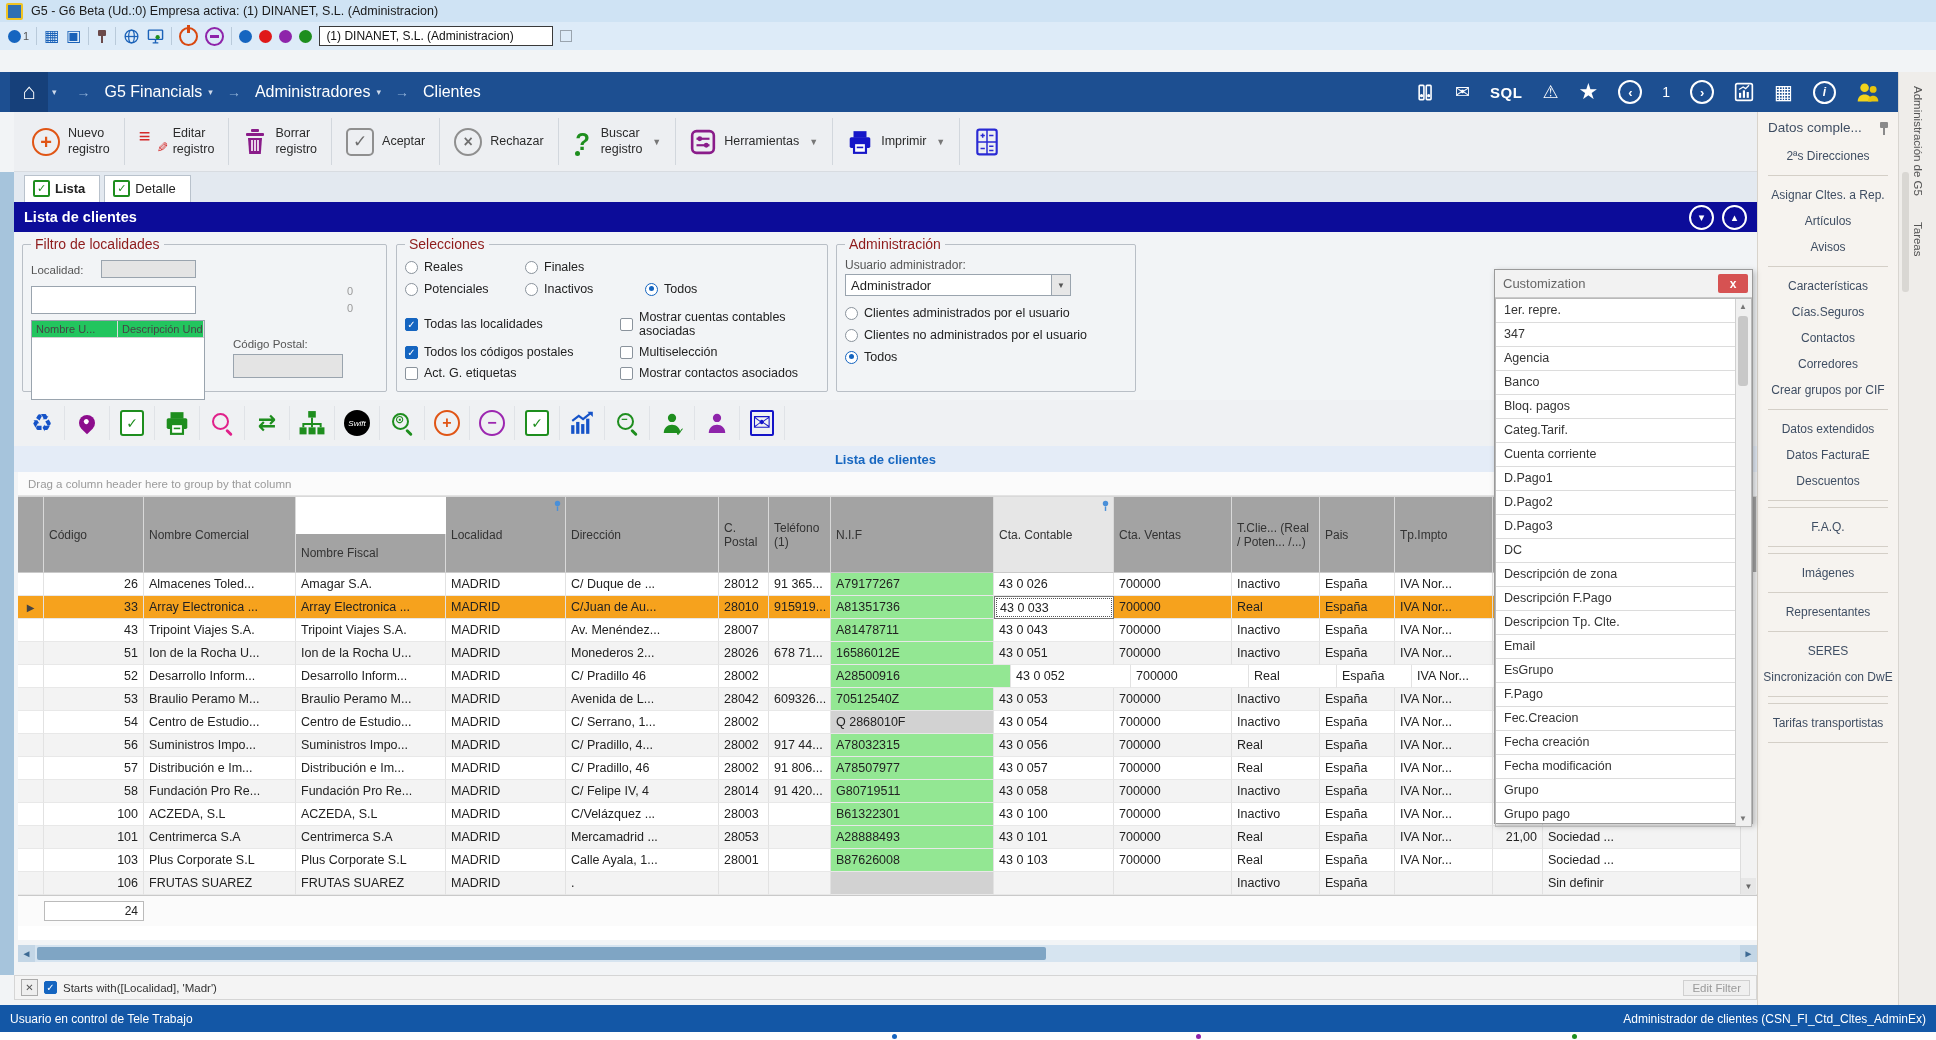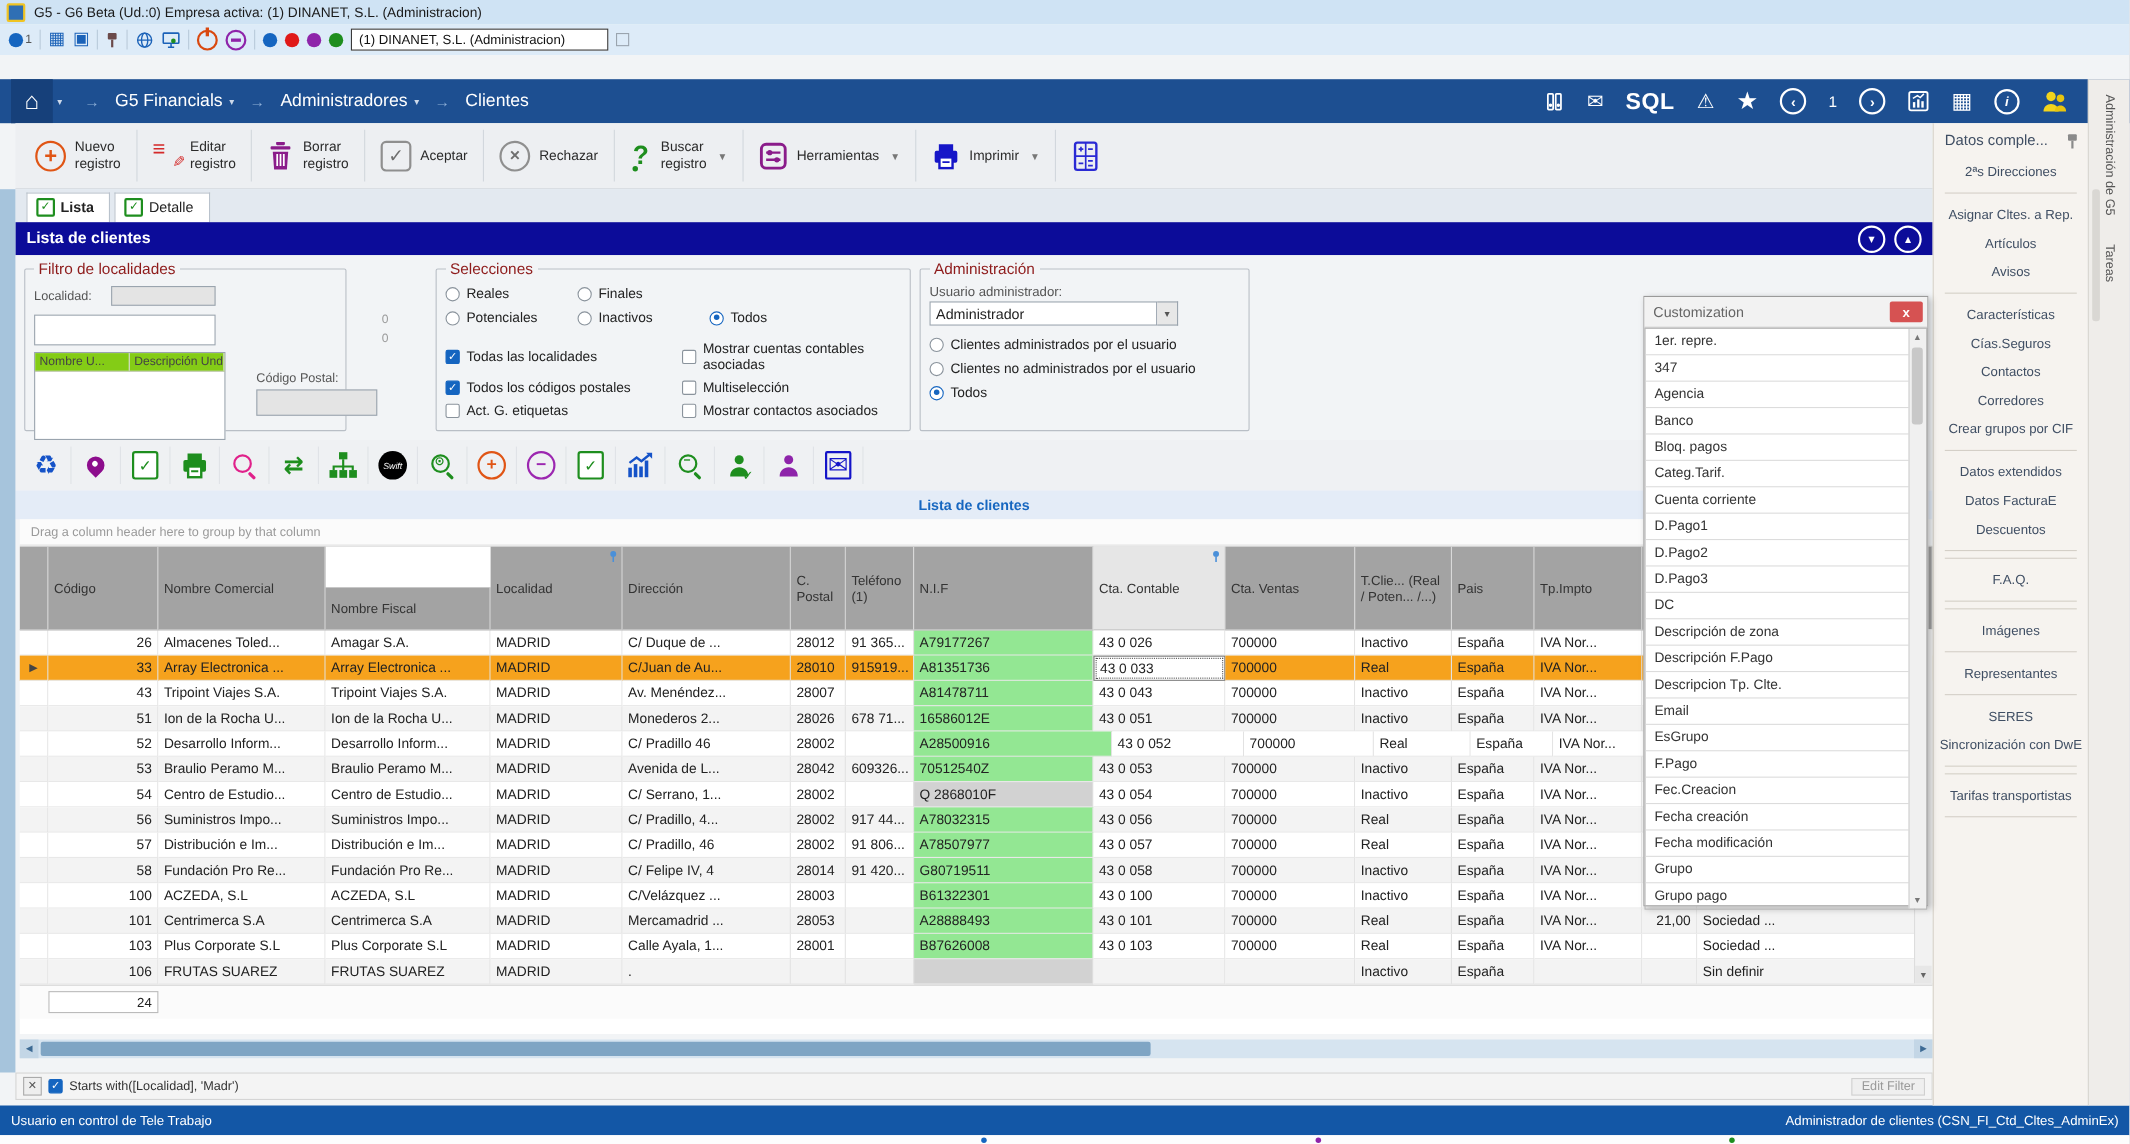--- a/index.html
+++ b/index.html
@@ -37,21 +37,21 @@
 
   
   #breadcrumb{left:0;top:72px;width:1936px;height:40px;background:#1d4f91;display:flex;align-items:center;color:#fff;padding:0 10px;box-sizing:border-box;}
   .home{width:38px;height:40px;background:#16407a;display:flex;align-items:center;justify-content:center;font-size:22px;}
   .bc-caret{font-size:9px;margin:0 6px 0 4px;color:#cdd9ea;}
   .bc-arrow{color:#8fb0d8;font-size:14px;margin:0 14px;}
   .bc-item{font-size:16px;color:#fff;}
   .bc-dd{font-size:9px;margin-left:6px;color:#cdd9ea;}
   #bc-right{margin-left:auto;display:flex;align-items:center;gap:20px;margin-right:46px;}
   .bci{color:#fff;font-size:18px;line-height:1;display:flex;align-items:center;}
-  .bc-sql{font-size:21px;font-weight:bold;letter-spacing:.5px;}
+  .bc-sql{font-size:15px;font-weight:bold;letter-spacing:.5px;}
   .bc-circ{width:20px;height:20px;border:2px solid #fff;border-radius:50%;display:flex;align-items:center;justify-content:center;font-size:13px;font-weight:bold;}
   .bc-num{font-size:14px;}
   .bc-info{width:19px;height:19px;border:2px solid #fff;border-radius:50%;display:flex;align-items:center;justify-content:center;font-size:12px;font-style:italic;font-weight:bold;}
 
   
   #ribbon{left:14px;top:112px;width:1743px;height:60px;background:#edeff2;border-bottom:1px solid #d8dce1;display:flex;align-items:stretch;padding-left:4px;box-sizing:border-box;}
   .rbtn{display:flex;align-items:center;gap:8px;padding:0 14px;cursor:default;}
   .rsep{width:1px;background:#d2d7dd;margin:6px 0;}
   .rlabel{font-size:12.5px;color:#2b2b2b;line-height:1.25;}
   .rdd{font-size:9px;color:#777;margin-left:2px;}
@@ -73,28 +73,28 @@
 
   
   #navyhdr{left:14px;top:202px;width:1743px;height:30px;background:#0c0c99;color:#fff;display:flex;align-items:center;padding:0 10px;box-sizing:border-box;font-size:14.5px;font-weight:bold;}
   .nv-circ{width:21px;height:21px;border:2px solid #fff;border-radius:50%;display:flex;align-items:center;justify-content:center;font-size:11px;margin-left:8px;}
   #navyhdr .spacer{flex:1;}
 
   
   #filterpanel{left:14px;top:232px;width:1743px;height:168px;background:#f2f4f6;}
   fieldset{border:1px solid #b9bfc6;border-radius:2px;margin:0;position:absolute;box-sizing:border-box;padding:4px 8px;}
   legend{color:#8e1b1b;font-size:14px;padding:0 4px;}
-  #fs-loc{left:8px;top:4px;width:293px;height:156px;}
+  #fs-loc{left:8px;top:4px;width:365px;height:156px;}
   #fs-sel{left:382px;top:4px;width:432px;height:156px;}
   #fs-adm{left:822px;top:4px;width:300px;height:156px;}
   .lbl{color:#555;font-size:11.5px;}
   .inp{background:#fff;border:1px solid #9aa4ae;height:18px;box-sizing:border-box;}
   .inp.dis{background:#e4e4e4;}
   #loc-list{position:absolute;left:8px;top:68px;width:172px;height:78px;background:#fff;border:1px solid #9aa4ae;font-size:11px;}
-  #loc-list .hrow{display:flex;border-bottom:1px solid #cfcfcf;background:#84cc16;}
+  #loc-list .hrow{display:flex;border-bottom:1px solid #cfcfcf;background:#22c55e;}
   #loc-list .hcell{flex:1;padding:2px 4px;border-right:1px solid #dcdcdc;white-space:nowrap;overflow:hidden;color:#444;}
   .counter{position:absolute;color:#9a9a9a;font-size:11px;}
   .rd{width:13px;height:13px;border:1.5px solid #8a939c;border-radius:50%;background:#fff;display:inline-block;box-sizing:border-box;flex:none;}
   .rd.on{border:1.5px solid #1565c0;position:relative;}
   .rd.on::before{content:"";position:absolute;left:2.5px;top:2.5px;width:5px;height:5px;border-radius:50%;background:#1565c0;}
   .cb{width:13px;height:13px;border:1.5px solid #8a939c;border-radius:2px;background:#fff;display:inline-block;box-sizing:border-box;flex:none;color:#fff;font-size:10px;line-height:11px;text-align:center;}
   .cb.on{background:#1565c0;border-color:#1565c0;}
   .cb.on::before{content:"\2713";}
   .optrow{display:flex;align-items:center;gap:6px;font-size:12.5px;color:#222;}
   #sel-radios{display:grid;grid-template-columns:120px 120px auto;row-gap:8px;margin-top:4px;}

